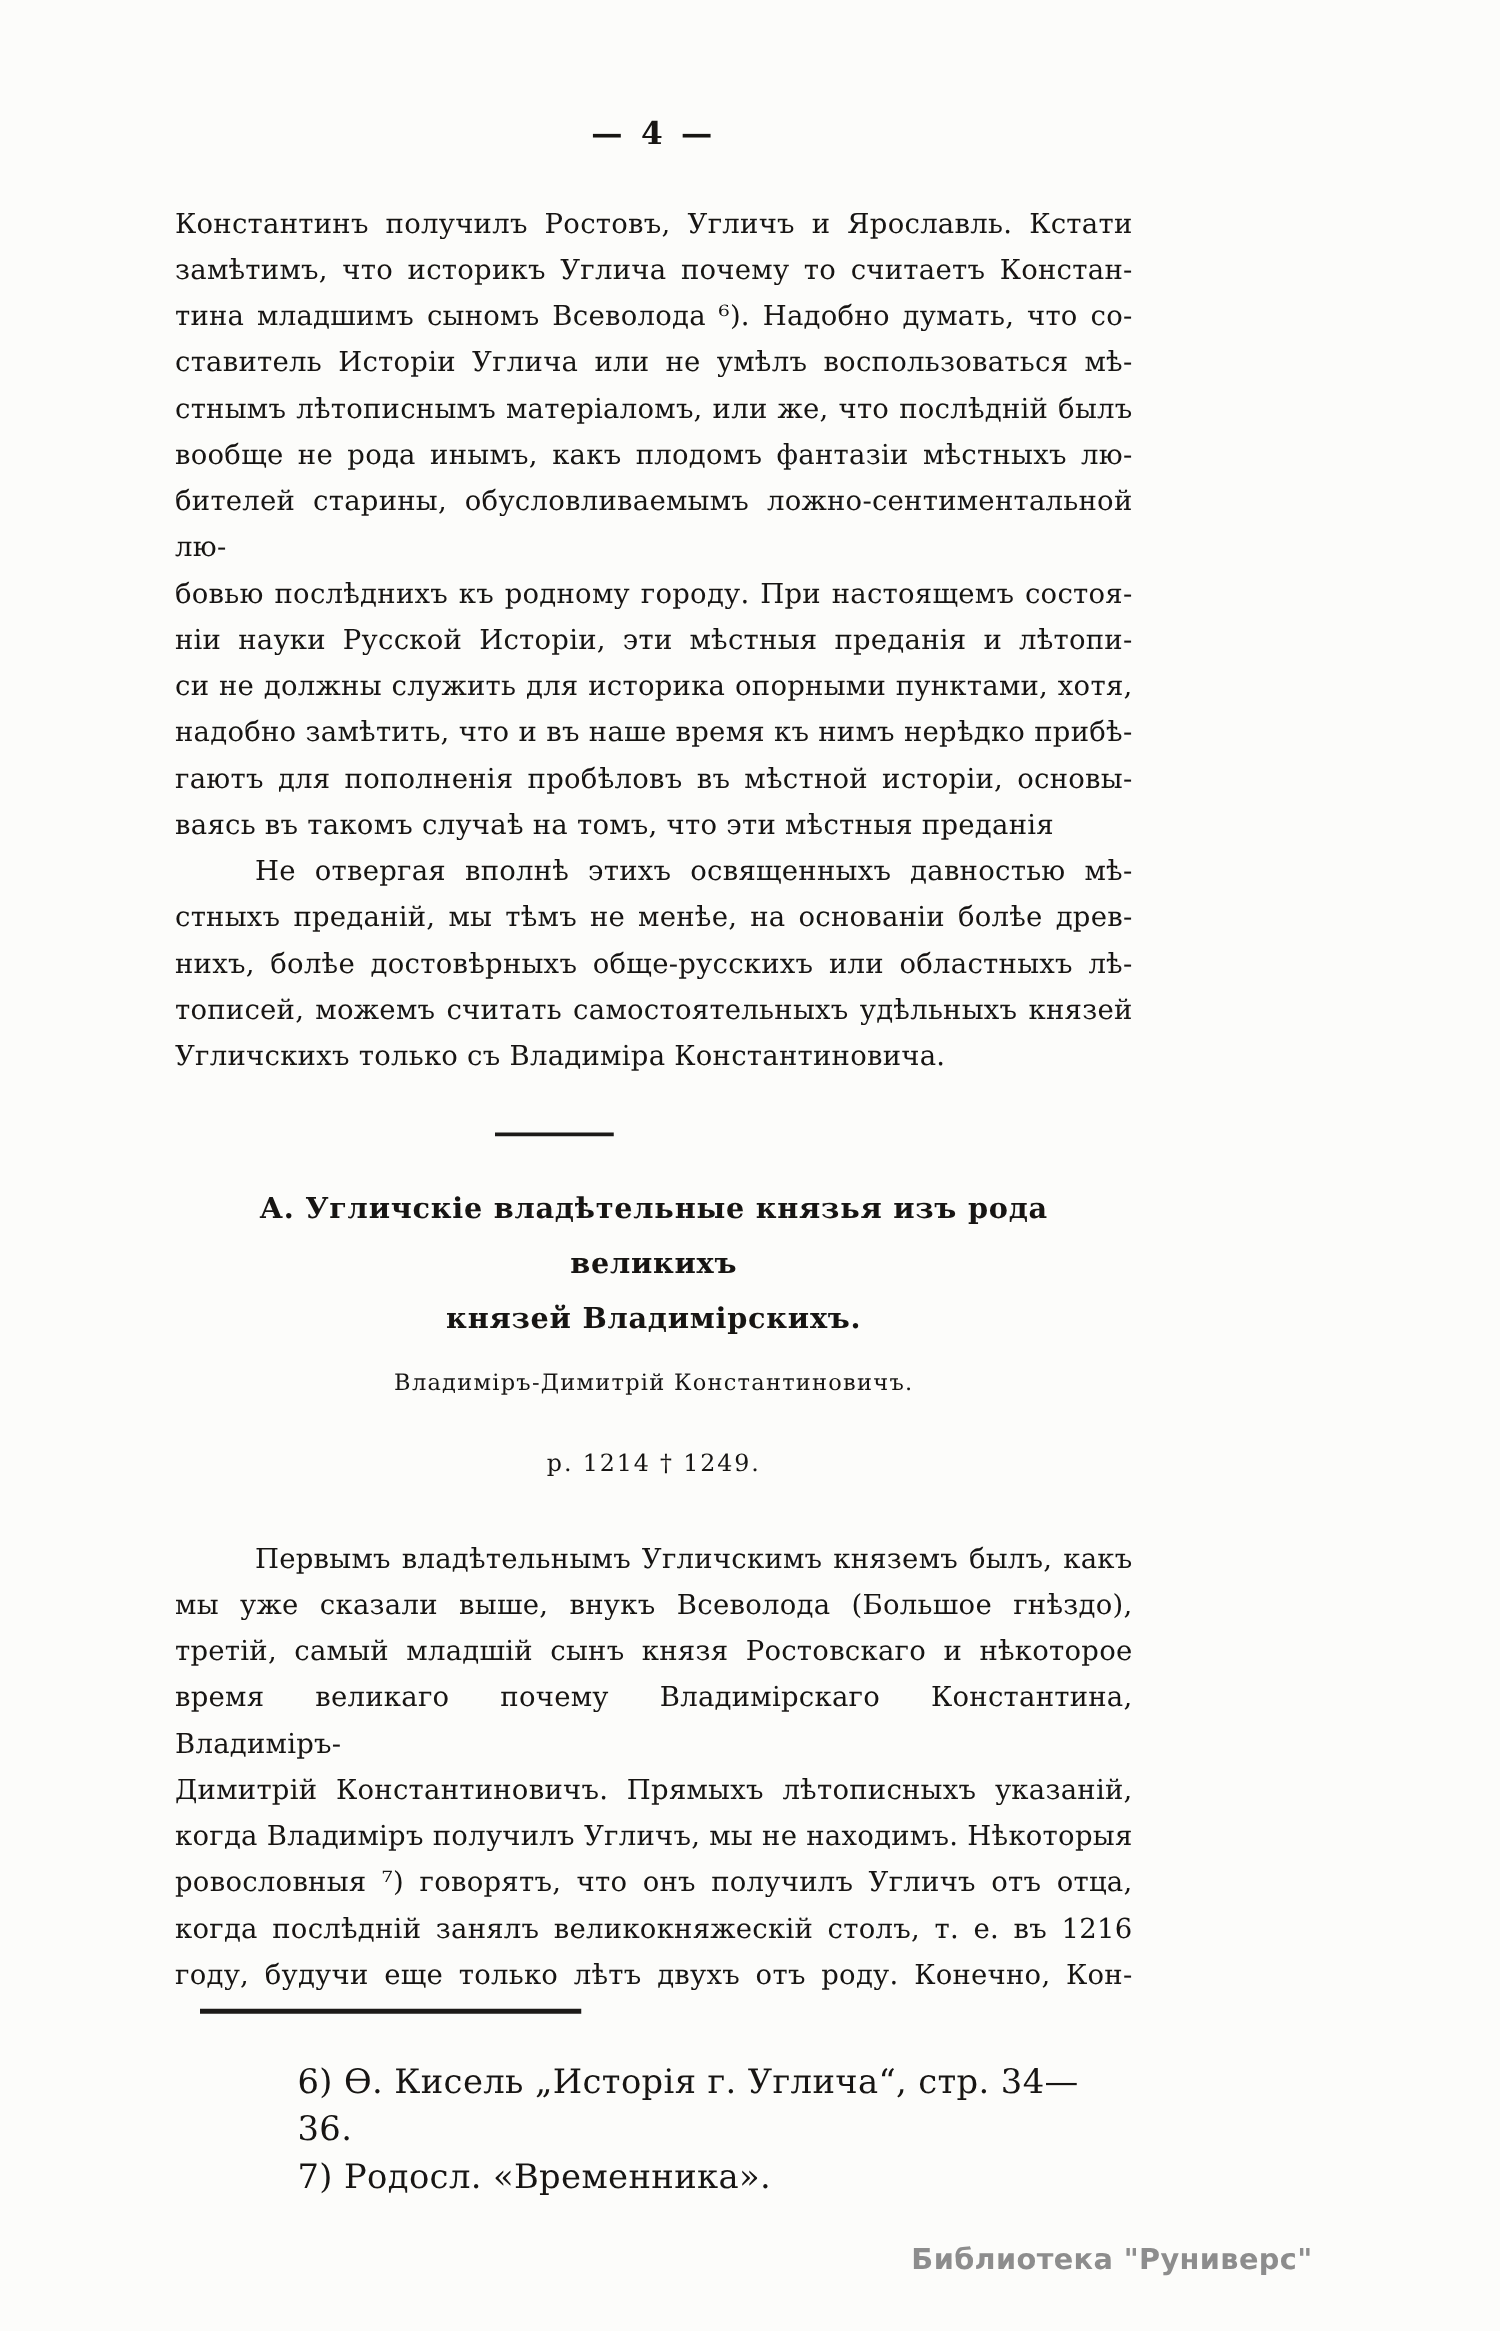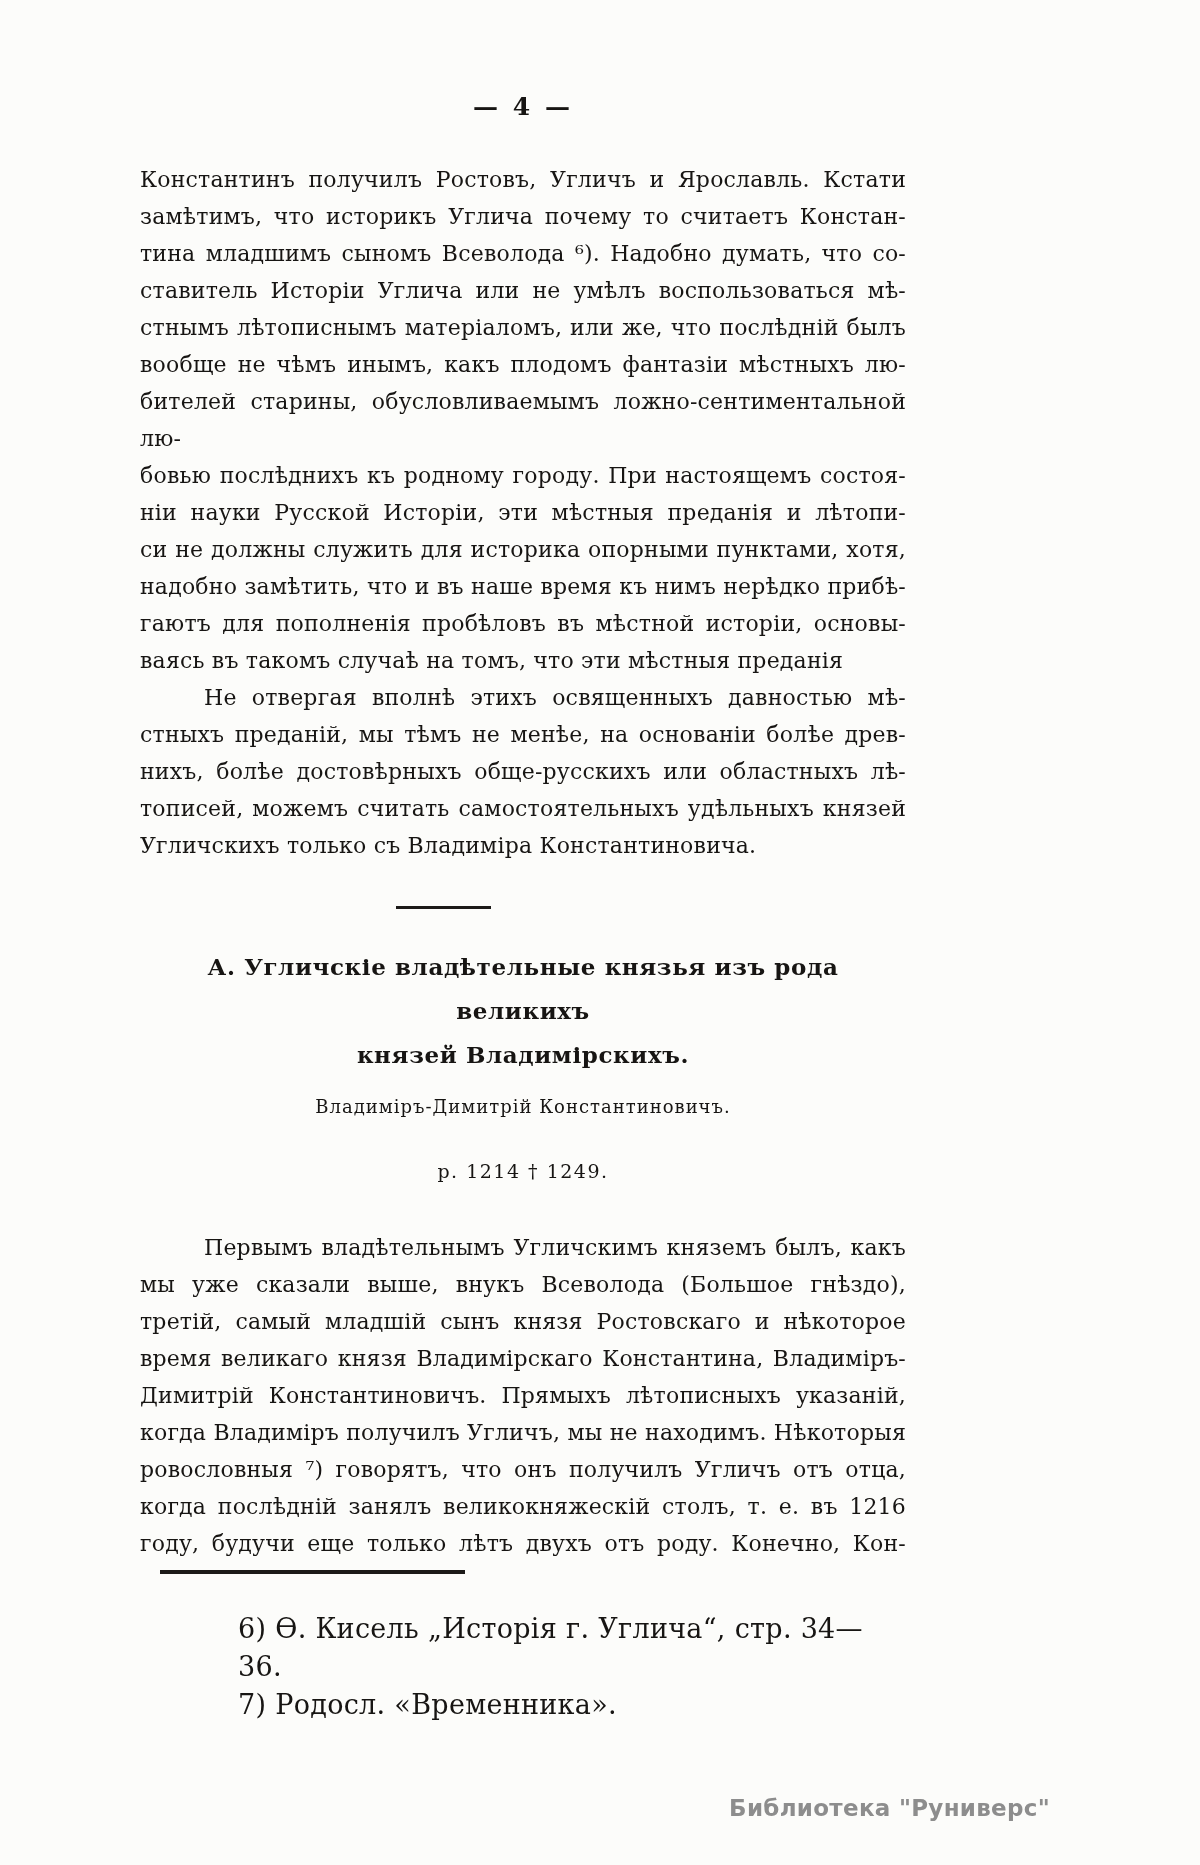--- a/index.html
+++ b/index.html
@@ -106,21 +106,21 @@
   <div class="content">
 
     <div class="page-number">— 4 —</div>
 
     <div class="para para-first">
         <div class="line">Константинъ получилъ Ростовъ, Угличъ и Ярославль. Кстати</div>
         <div class="line">замѣтимъ, что историкъ Углича почему то считаетъ Констан-</div>
         <div class="line">тина младшимъ сыномъ Всеволода ⁶). Надобно думать, что со-</div>
         <div class="line">ставитель Исторіи Углича или не умѣлъ воспользоваться мѣ-</div>
         <div class="line">стнымъ лѣтописнымъ матеріаломъ, или же, что послѣдній былъ</div>
-        <div class="line">вообще не чѣмъ инымъ, какъ плодомъ фантазіи мѣстныхъ лю-</div>
+        <div class="line">вообще не рода инымъ, какъ плодомъ фантазіи мѣстныхъ лю-</div>
         <div class="line">бителей старины, обусловливаемымъ ложно-сентиментальной лю-</div>
         <div class="line">бовью послѣднихъ къ родному городу. При настоящемъ состоя-</div>
         <div class="line">ніи науки Русской Исторіи, эти мѣстныя преданія и лѣтопи-</div>
         <div class="line">си не должны служить для историка опорными пунктами, хотя,</div>
         <div class="line">надобно замѣтить, что и въ наше время къ нимъ нерѣдко прибѣ-</div>
         <div class="line">гаютъ для пополненія пробѣловъ въ мѣстной исторіи, основы-</div>
         <div class="line">ваясь въ такомъ случаѣ на томъ, что эти мѣстныя преданія</div>
       </div>
 
     <div class="para indent">
@@ -139,21 +139,21 @@
       </div>
 
     <div class="subheading">Владиміръ-Димитрій Константиновичъ.</div>
 
     <div class="dates-line">р. 1214 † 1249.</div>
 
     <div class="para indent continues para-body2">
         <div class="line">Первымъ владѣтельнымъ Угличскимъ княземъ былъ, какъ</div>
         <div class="line">мы уже сказали выше, внукъ Всеволода (Большое гнѣздо),</div>
         <div class="line">третій, самый младшій сынъ князя Ростовскаго и нѣкоторое</div>
-        <div class="line">время великаго князя Владимірскаго Константина, Владиміръ-</div>
+        <div class="line">время великаго почему Владимірскаго Константина, Владиміръ-</div>
         <div class="line">Димитрій Константиновичъ. Прямыхъ лѣтописныхъ указаній,</div>
         <div class="line">когда Владиміръ получилъ Угличъ, мы не находимъ. Нѣкоторыя</div>
         <div class="line">ровословныя ⁷) говорятъ, что онъ получилъ Угличъ отъ отца,</div>
         <div class="line">когда послѣдній занялъ великокняжескій столъ, т. е. въ 1216</div>
         <div class="line">году, будучи еще только лѣтъ двухъ отъ роду. Конечно, Кон-</div>
       </div>
 
     <div class="footnote-divider"></div>
 
     <div class="footnotes">

